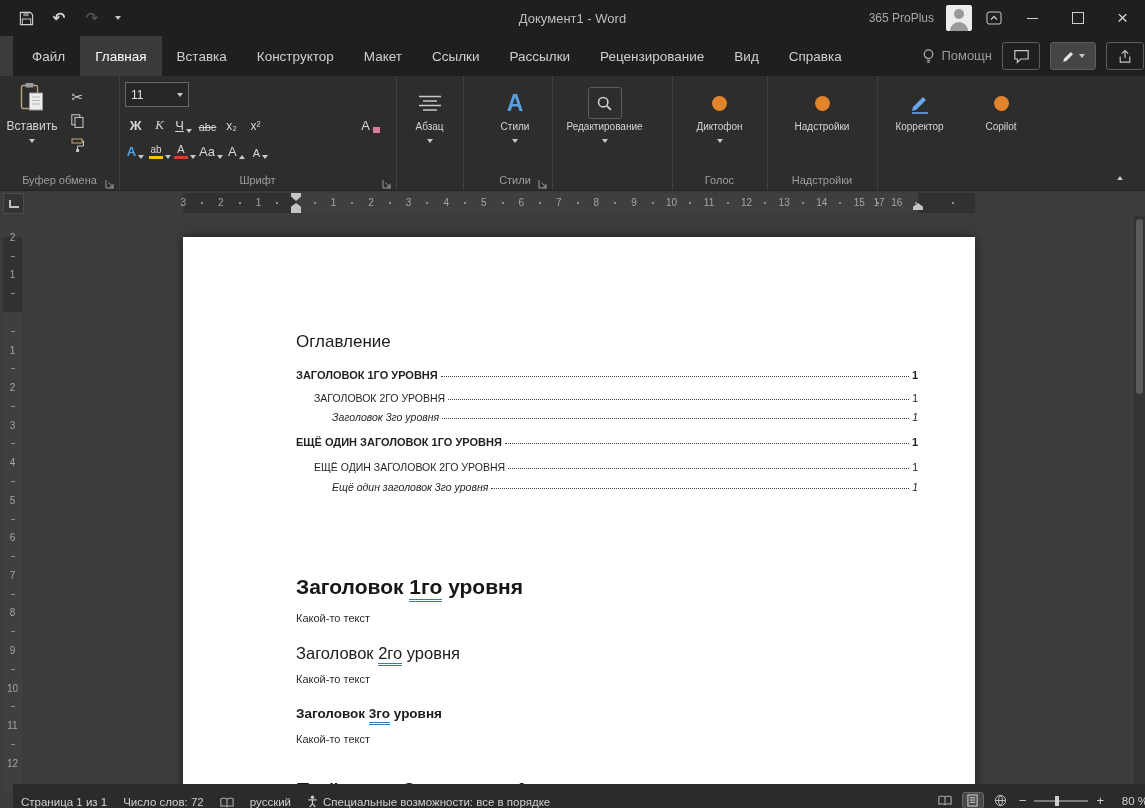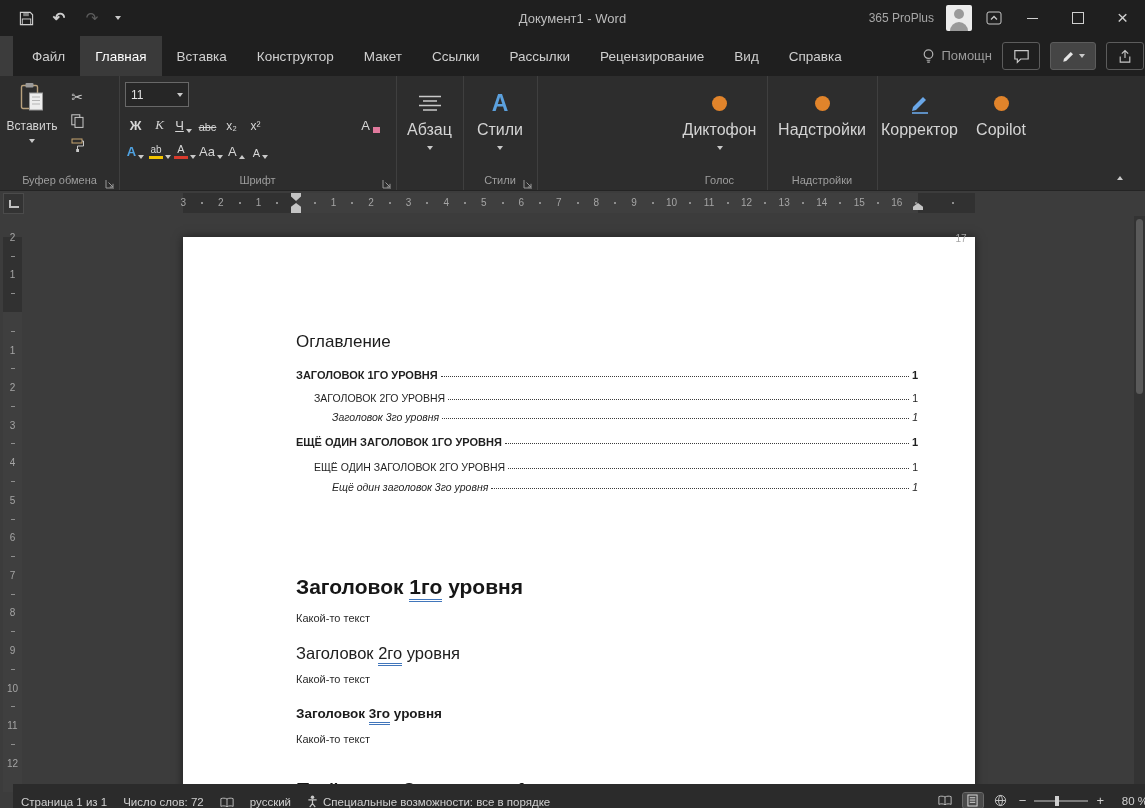--- a/index.html
+++ b/index.html
@@ -48,21 +48,21 @@
   .rbtn{min-width:21px;height:21px;display:inline-flex;align-items:flex-end;justify-content:center;font-size:13px;color:#d6d6d6;cursor:pointer;padding-bottom:2px;gap:2px;border-radius:2px;}
   .b-bold{font-weight:700;}
   .b-italic{font-style:italic;font-family:"Liberation Serif",serif;}
   .b-underline{text-decoration:underline;}
   .b-strike{font-size:11px;text-decoration:line-through;}
   .colorbar{display:block;width:14px;height:3px;margin-top:1px;}
   .stack{display:flex;flex-direction:column;align-items:center;line-height:1;}
   .eraser{display:inline-block;width:7px;height:6px;background:#e0799c;margin-left:1px;}
   .collapsed{display:flex;flex-direction:column;align-items:center;cursor:pointer;position:absolute;top:0;left:0;right:0;}
   .collapsed .c-icon{margin-top:12px;height:30px;display:flex;align-items:center;justify-content:center;}
-  .collapsed .c-label{font-size:16px;color:#d4d4d4;margin-top:3px;}
+  .collapsed .c-label{font-size:10px;color:#d4d4d4;margin-top:3px;}
   .collapsed .tri-down{margin-top:7px;}
   .orange-dot{width:15px;height:15px;border-radius:50%;background:#e1842b;}
   .styles-glyph::before{content:"А";color:#5ba0dd;font-size:23px;font-weight:600;}
   .edit-iconbox{width:32px;height:30px;border:1px solid #5c5c5c;border-radius:3px;display:flex;align-items:center;justify-content:center;}
   .collapse-ribbon{position:absolute;right:16px;bottom:6px;width:18px;height:12px;display:flex;align-items:center;justify-content:center;cursor:pointer;transform:rotate(180deg);}
   
   .hruler{position:absolute;top:190px;left:0;width:100%;height:26px;background:#3c3c3c;z-index:5;}
   .hband{position:absolute;left:183px;width:792px;top:3px;height:20px;background:#313131;}
   .hactive{position:absolute;left:296px;width:622px;top:3px;height:20px;background:#3f3f3f;}
   .rnum{position:absolute;top:7px;transform:translateX(-50%);font-size:10px;color:#a5a5a5;}
@@ -295,35 +295,49 @@
       <span class="c-icon">
         <svg width="24" height="18" viewBox="0 0 24 18">
             <path d="M1 2.5 h22 M5 7 h14 M1 11.5 h22 M5 16 h14" stroke="#c9c9c9" stroke-width="1.6"></path>
           </svg>
       </span>
       <span class="c-label">Абзац</span>
       <span class="tri-down"></span>
     </div>
   </div>
 
-  <div class="group" style="left:463px;width:74px;">
+  <div class="group" style="left:478px;width:74px;">
     <div class="collapsed">
       <span class="c-icon styles-glyph"></span>
       <span class="c-label">Стили</span>
       <span class="tri-down"></span>
     </div>
     <span class="group-label">Стили</span>
     <span class="launcher">
       <svg width="10" height="10" viewBox="0 0 10 10">
           <path d="M1 1 v8 h8" fill="none" stroke="#9a9a9a"></path>
           <path d="M3.5 3.5 l4.5 4.5 M8 4.8 v3.2 h-3.2" fill="none" stroke="#9a9a9a"></path>
         </svg>
     </span>
   </div>
 
+  <div class="group" style="left:537px;width:135px;">
+    <div class="collapsed">
+      <span class="c-icon">
+        <span class="edit-iconbox">
+            <svg width="17" height="17" viewBox="0 0 16 16">
+              <circle cx="6.8" cy="6.8" r="4.4" fill="none" stroke="#cfcfcf" stroke-width="1.5"></circle>
+              <path d="M10.2 10.2 L14 14" stroke="#cfcfcf" stroke-width="1.8"></path>
+            </svg>
+          </span>
+      </span>
+      <span class="c-label">Редактирование</span>
+      <span class="tri-down"></span>
+    </div>
+  </div>
 
   <div class="group" style="left:672px;width:95px;">
     <div class="collapsed">
       <span class="c-icon">
           <span class="orange-dot"></span>
         </span>
       <span class="c-label">Диктофон</span>
       <span class="tri-down"></span>
     </div>
     <span class="group-label">Голос</span>
@@ -404,21 +418,21 @@
     <span class="rnum" style="left: 746.6px;">12</span>
     <span class="rdot" style="left: 727.825px;"></span>
     <span class="rnum" style="left: 784.15px;">13</span>
     <span class="rdot" style="left: 765.375px;"></span>
     <span class="rnum" style="left: 821.7px;">14</span>
     <span class="rdot" style="left: 802.925px;"></span>
     <span class="rnum" style="left: 859.25px;">15</span>
     <span class="rdot" style="left: 840.475px;"></span>
     <span class="rnum" style="left: 896.8px;">16</span>
     <span class="rdot" style="left: 878.025px;"></span>
-    <span class="rnum" style="left: 961px; margin-top: 36px;">17</span>
+    <span class="rnum" style="left: 879px;">17</span>
     <span class="rdot" style="left: 915.575px;"></span>
     <span class="rdot" style="left: 953.125px;"></span>
   </div>
 
 <div class="docarea">
   <div class="vruler">
     <div class="vband"></div>
     <div class="vactive"></div>
   <span class="vnum" style="top: 20.9px;">2</span>
       <span class="vdot" style="top: 39.675px;"></span>

